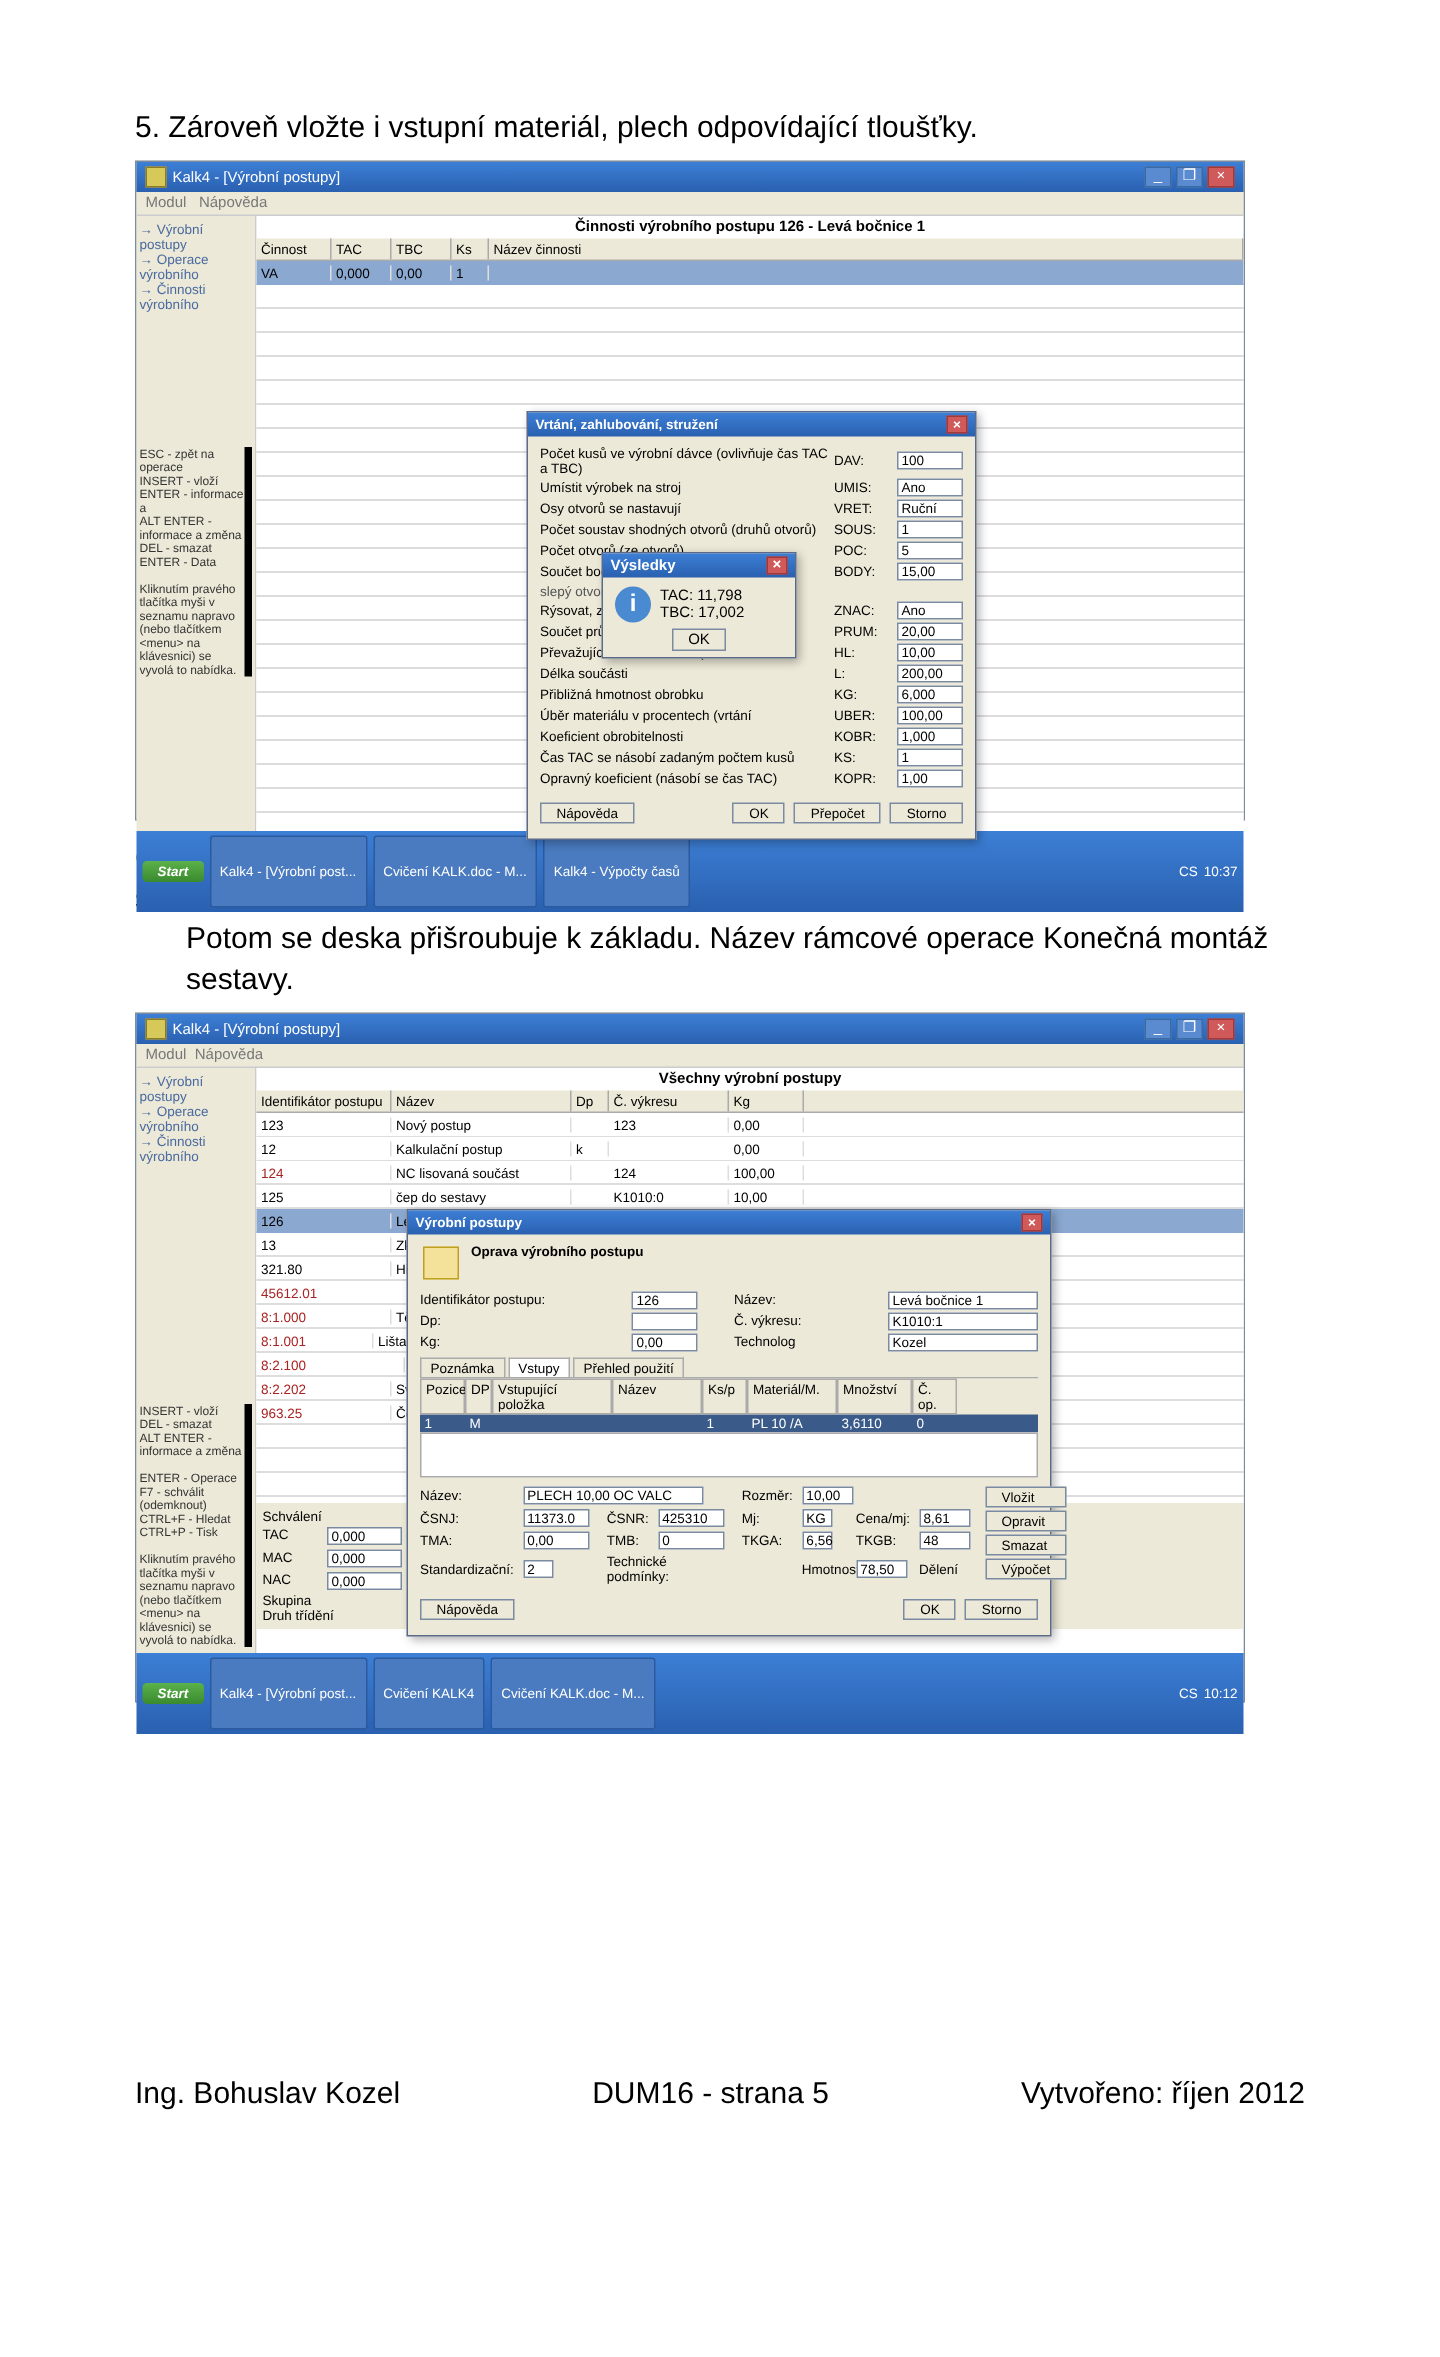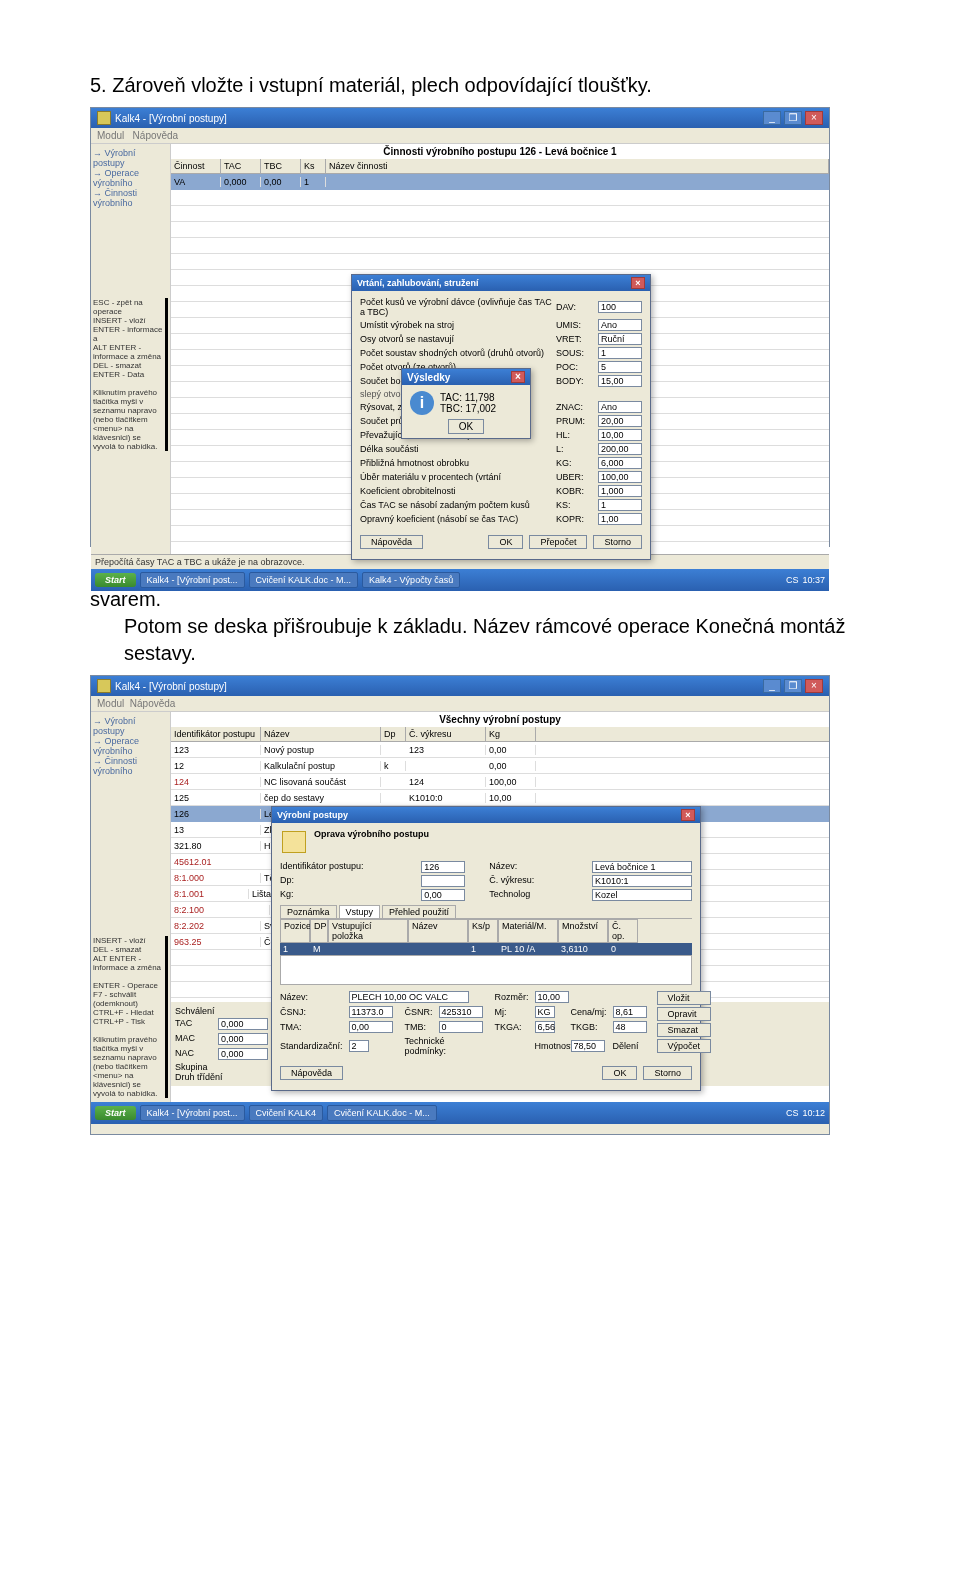--- a/index.html
+++ b/index.html
@@ -109,21 +109,21 @@
   .data-row > div {
     padding:0 3px;
     border-right:1px solid #ddd;
   }
   .help-panel {
     width:80px;
     padding:4px;
     font-size:8px;
     color:#333;
     background:#ece9d8;
-    border-right:3px solid #000000;
+    border-right:5px solid #000000;
   }
   .status-line {
     font-size:9px;
     padding:2px 4px;
     background:#ece9d8;
     border-top:1px solid #aaa;
     color:#333;
   }
   .taskbar {
     background: linear-gradient(#3c7fd5, #2a60b0);
@@ -137,21 +137,21 @@
   .start-btn {
     background: linear-gradient(#5bb14a, #3a8a2e);
     color:#fff;
     padding:2px 10px;
     border-radius:3px;
     font-weight:bold;
     font-style:italic;
   }
   .task-item {
     background:#4a7abf;
-    padding:2px 6px;
+    padding:18px 6px;
     border:1px solid #2a5a9f;
     border-radius:2px;
   }
   .tray {
     margin-left:auto;
     display:flex;
     gap:4px;
     align-items:center;
   }
   .dialog {
@@ -451,21 +451,20 @@
               <div><span>TBC:</span> <span>17,002</span></div>
             </div>
           </div>
           <div style="text-align:center; padding-bottom:6px;">
             <span class="btn">OK</span>
           </div>
         </div>
       </div>
     </div>
   </div>
-  <div class="status-line">Přepočítá časy TAC a TBC a ukáže je na obrazovce.</div>
   <div class="taskbar">
     <span class="start-btn">Start</span>
     <span class="task-item">Kalk4 - [Výrobní post...</span>
     <span class="task-item">Cvičení KALK.doc - M...</span>
     <span class="task-item">Kalk4 - Výpočty časů</span>
     <span class="tray">
       <span>CS</span>
       <span>10:37</span>
     </span>
   </div>
@@ -743,14 +742,19 @@
     <span class="task-item">Kalk4 - [Výrobní post...</span>
     <span class="task-item">Cvičení KALK4</span>
     <span class="task-item">Cvičení KALK.doc - M...</span>
     <span class="tray">
       <span>CS</span>
       <span>10:12</span>
     </span>
   </div>
 </div>
 
-
+<div class="page-footer">
+  <span>Ing. Bohuslav Kozel</span>
+  <span>DUM16  - strana 5</span>
+  <span>Vytvořeno: říjen 2012</span>
 </div>
 
+</div>
+
 </body></html>

